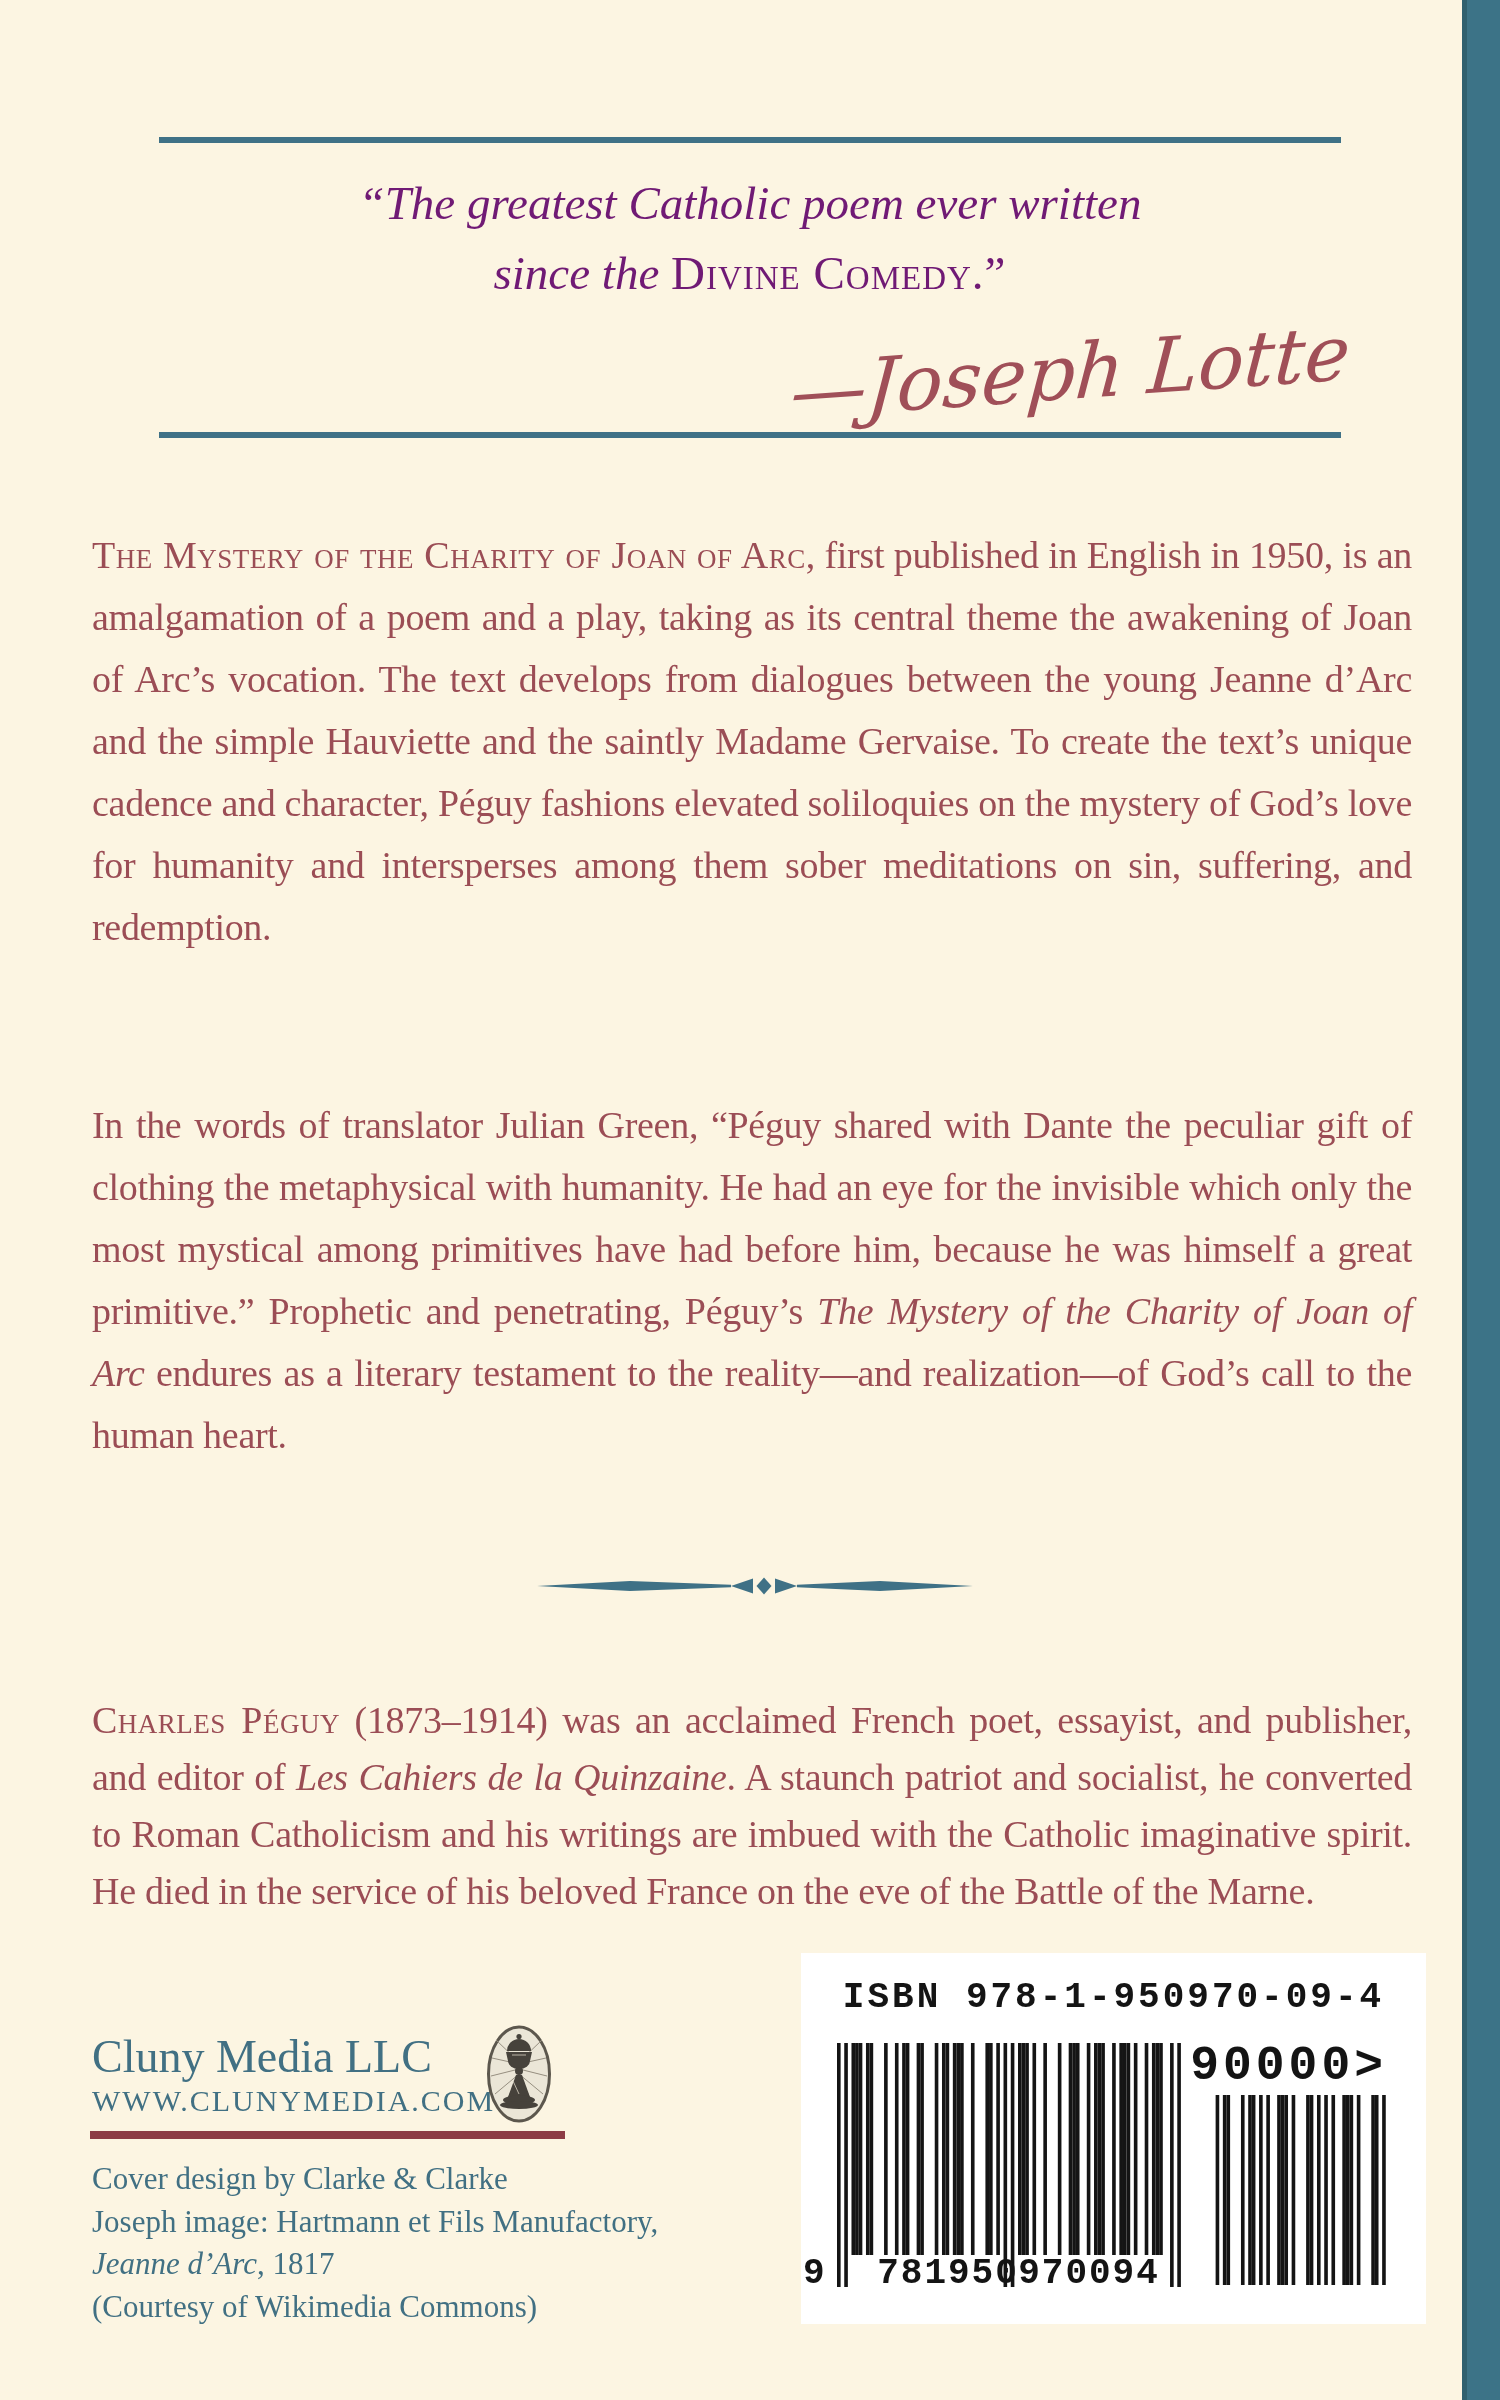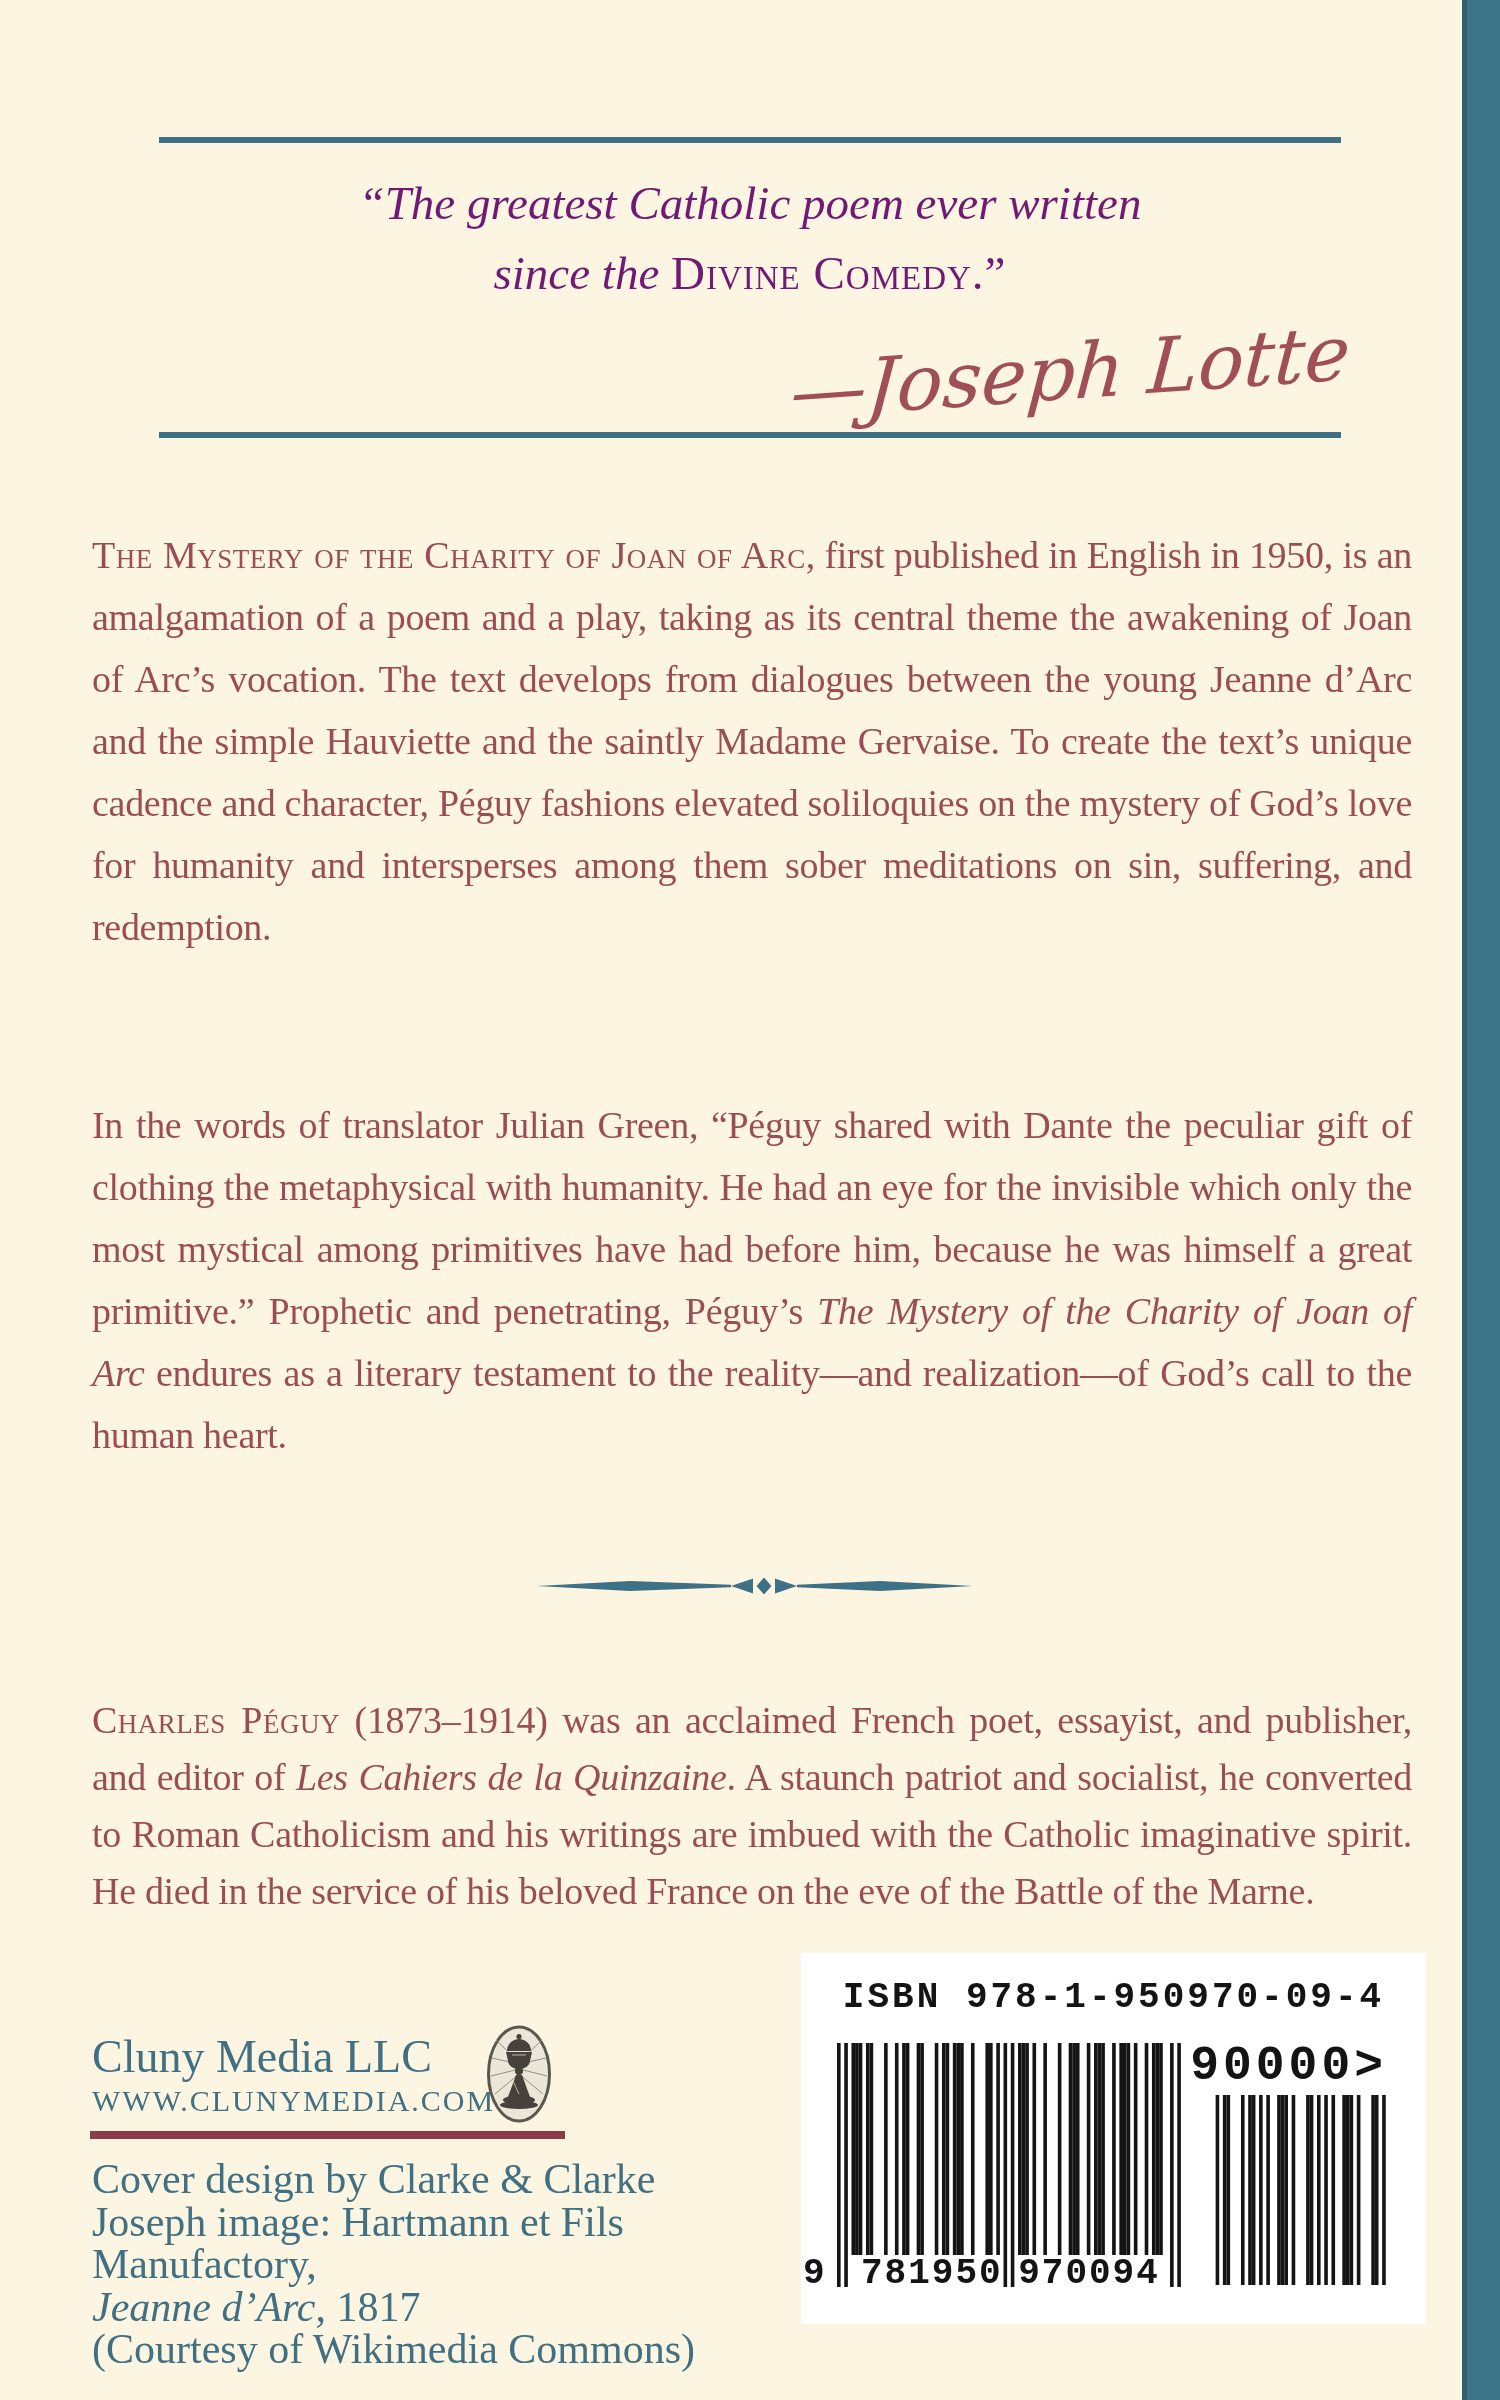--- a/index.html
+++ b/index.html
@@ -39,31 +39,31 @@
   
   .divider{position:absolute;left:535px;top:1572px;width:440px;height:28px;}
 
   
   .pub-name{position:absolute;left:92px;top:2032px;color:#417083;font-size:46px;line-height:50px;}
   .pub-site{position:absolute;left:92px;top:2084px;color:#417083;font-size:30px;
             letter-spacing:2px;text-transform:uppercase;}
   .logo{position:absolute;left:486px;top:2024px;width:66px;height:100px;}
   .rule-maroon{position:absolute;left:90px;top:2131px;width:475px;height:8px;background:#8d3c45;}
   .credits{position:absolute;left:92px;top:2158px;width:640px;color:#417083;
-           font-size:42px;line-height:42.5px;text-align:left;}
+           font-size:31px;line-height:42.5px;text-align:left;}
 
   
   .barcode-panel{position:absolute;left:801px;top:1953px;width:625px;height:371px;background:#ffffff;}
   .isbn-label{position:absolute;left:0;top:24px;width:100%;text-align:center;color:#141414;
       font-family:"Liberation Mono", monospace;font-size:36px;font-weight:700;letter-spacing:3px;}
   .bars-main{position:absolute;left:36px;top:90px;}
   .bc-digits{position:absolute;color:#141414;font-family:"Liberation Mono", monospace;
       font-size:36px;font-weight:600;top:300px;}
   .d-first{left:2px;width:32px;}
-  .d-g1{left:60px;width:152px;text-align:left;letter-spacing:2px;}
+  .d-g1{left:71px;width:152px;text-align:center;letter-spacing:2px;}
   .d-g2{left:212px;width:152px;text-align:center;letter-spacing:2px;}
   .addon-label{position:absolute;left:370px;top:86px;width:216px;text-align:right;color:#141414;
       font-family:"Liberation Mono", monospace;font-size:48px;font-weight:600;letter-spacing:4px;}
   .bars-addon{position:absolute;left:411px;top:142px;}
 </style>
 </head>
 <body>
 
 <div class="cover">
 

